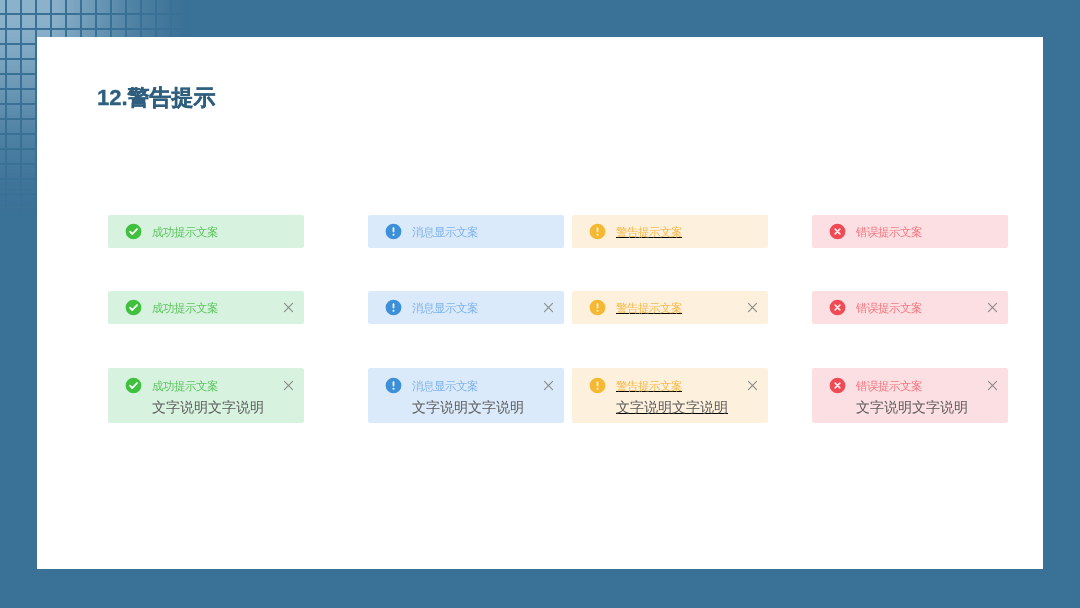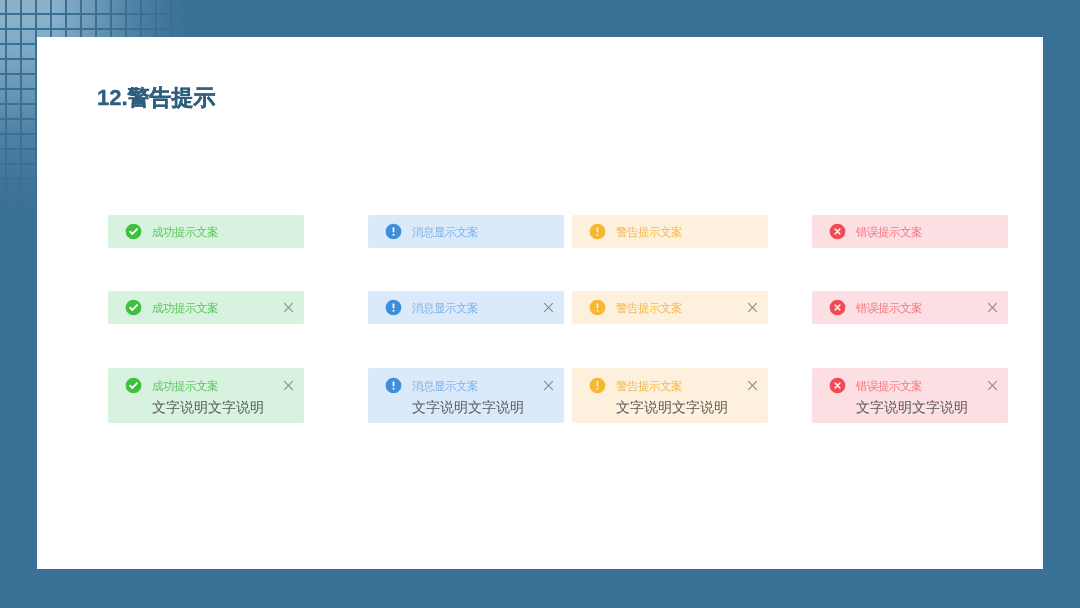--- a/index.html
+++ b/index.html
@@ -102,21 +102,21 @@
     letter-spacing: 0px;
     color: #5a5a5a;
     margin-left: 27px;
     white-space: nowrap;
   }
 
   .a-success { background: #d7f3e0; }
   .a-success .alert-title { color: #5cc45c; }
   .a-info { background: #dbeafa; }
   .a-info .alert-title { color: #7fb3e8; }
-  .a-warning { background: #fdf0dc; }
+  .a-warning { background: #fdf0dc; text-decoration: underline; }
   .a-warning .alert-title { color: #f7b847; }
   .a-error { background: #fcdfe3; }
   .a-error .alert-title { color: #f4777f; }
 </style>
 </head>
 <body>
 
 <div class="stage" style="background: rgb(58, 113, 150);">
   <div class="decor-grid" style="background: repeating-linear-gradient(90deg, rgba(0, 0, 0, 0) 0px, rgba(0, 0, 0, 0) 13px, rgb(58, 113, 150) 13px, rgb(58, 113, 150) 15px), repeating-linear-gradient(0deg, rgba(0, 0, 0, 0) 0px, rgba(0, 0, 0, 0) 13px, rgb(58, 113, 150) 13px, rgb(58, 113, 150) 15px), rgb(140, 178, 203);"></div>
   <div class="card" style="background: rgb(255, 255, 255);"></div>

